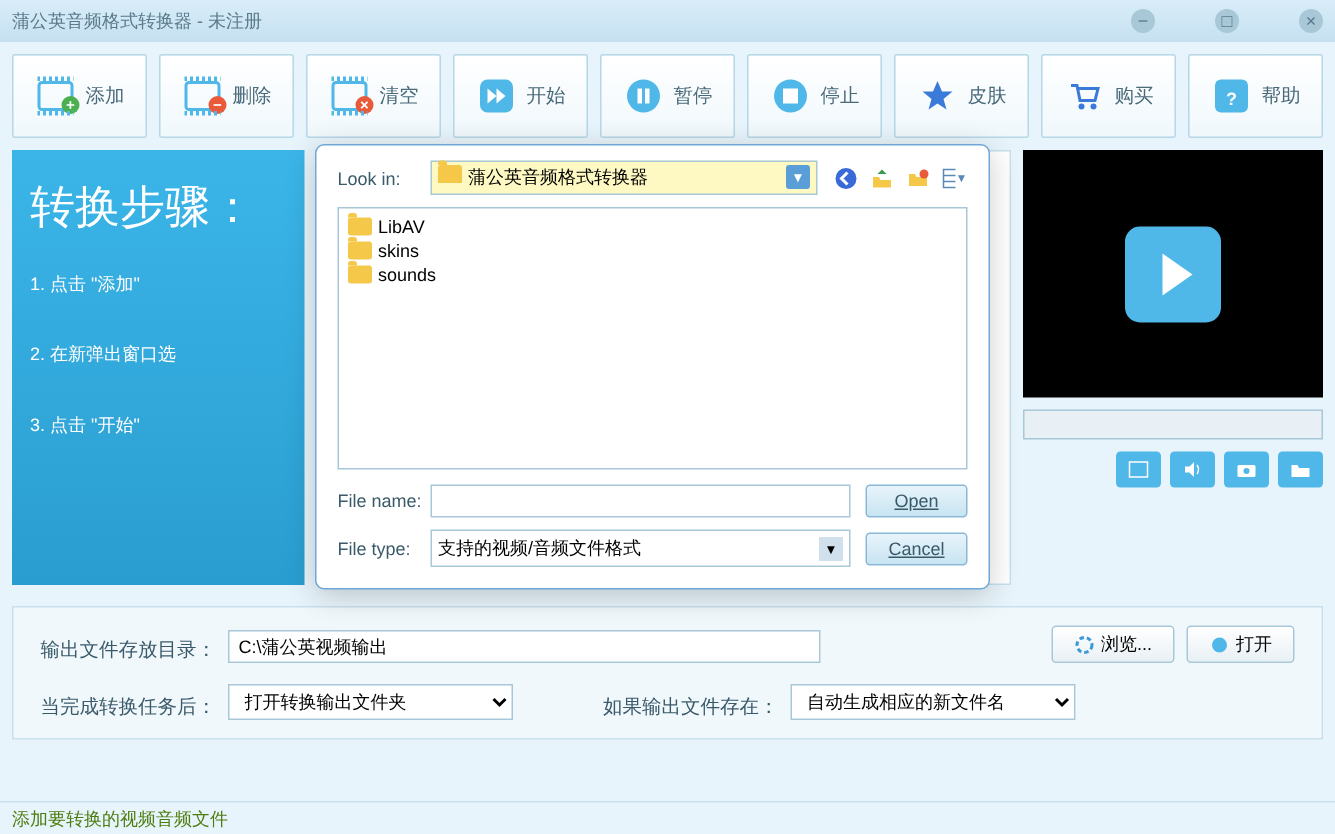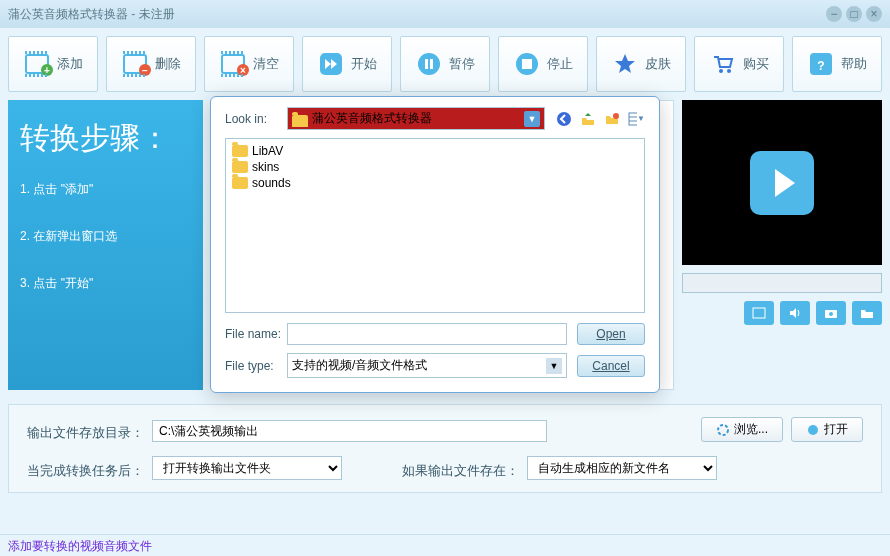--- a/index.html
+++ b/index.html
@@ -1,18 +1,18 @@
 <!DOCTYPE html>
 <html><head>
 <meta charset="utf-8">
 <style>
 * { box-sizing: border-box; margin: 0; padding: 0; font-family: "Microsoft YaHei", Arial, sans-serif; font-size: 12px; }
 body { background: #e8f4fb; width: 890px; height: 556px; overflow: hidden; position: relative; }
 
-.titlebar { height: 28px; background: linear-gradient(#d9edf9, #c5e0f0); display: flex; align-items: center; padding: 0 8px; color: #5a7a8a; font-size: 12px; }
+.titlebar { height: 28px; background: linear-gradient(#d9edf9, #c5e0f0); display: flex; align-items: center; padding: 0 8px; color: #5a7a8a; font-size: 12px; gap: 36px; }
 .titlebar .spacer { flex: 1; }
 .winbtn { width: 16px; height: 16px; border-radius: 50%; margin-left: 4px; display: inline-flex; align-items: center; justify-content: center; }
 .winbtn.min { background: #a8c8d8; }
 .winbtn.max { background: #a8c8d8; }
 .winbtn.close { background: #a8c8d8; }
 
 .toolbar { padding: 8px; display: flex; gap: 8px; background: #e8f4fb; }
 .tbtn { width: 90px; height: 56px; border: 1px solid #b8d8e8; background: linear-gradient(#ffffff, #f0f8fc); display: flex; align-items: center; justify-content: center; cursor: pointer; border-radius: 2px; }
 .tbtn .ticon { width: 28px; height: 28px; display: flex; align-items: center; justify-content: center; margin-right: 6px; }
 .tbtn .tlabel { color: #4a6a7a; font-size: 13px; }
@@ -37,29 +37,29 @@
 .preview-btns { display: flex; gap: 6px; margin-top: 8px; justify-content: flex-end; }
 .pvbtn { width: 30px; height: 24px; background: #4fb8e8; border-radius: 3px; display: flex; align-items: center; justify-content: center; color: #fff; cursor: pointer; }
 
 .bottom-panel { margin: 14px 8px 0; padding: 12px 18px; border: 1px solid #c8e0ec; background: #f0f8fc; }
 .brow { display: flex; align-items: flex-end; margin-bottom: 14px; }
 .blabel { color: #3a5a6a; font-size: 13px; margin-right: 8px; }
 .binput { border: 1px solid #a8c8d8; padding: 3px 6px; background: #fff; }
 .bbtn { border: 1px solid #a8c8d8; background: linear-gradient(#fff, #e8f0f5); padding: 3px 14px; border-radius: 3px; cursor: pointer; margin-left: 8px; display: inline-flex; align-items: center; gap: 4px; }
 .bselect { border: 1px solid #a8c8d8; padding: 3px 6px; background: #fff; }
 
-.status { position: absolute; bottom: 0; left: 0; right: 0; height: 22px; padding: 3px 8px; color: #6d28d9; font-size: 12px; border-top: 1px solid #c8e0ec; }
+.status { position: absolute; bottom: 0; left: 0; right: 0; height: 22px; padding: 3px 8px; color: #4d7c0f; font-size: 12px; border-top: 1px solid #c8e0ec; }
 
 
 .dialog { position: absolute; left: 210px; top: 96px; width: 450px; background: #fff; border: 1px solid #6fa8d8; border-radius: 6px; box-shadow: 0 4px 20px rgba(0,0,0,0.2); }
 .dialog-title { background: linear-gradient(#e4f2fb, #cfe6f5); padding: 6px 10px; border-radius: 6px 6px 0 0; color: #3a5a6a; font-size: 13px; border-bottom: 1px solid #b0d0e4; }
 .dialog-body { padding: 10px 14px 14px; }
 .drow { display: flex; align-items: center; margin-bottom: 8px; }
 .dlabel { width: 62px; color: #3a5a6a; }
-.lookin { flex: 1; border: 1px solid #a8c8d8; padding: 2px 4px; display: flex; align-items: flex-end; background: #b91c1c; }
+.lookin { flex: 1; border: 1px solid #a8c8d8; padding: 2px 4px; display: flex; align-items: flex-start; background: #fef9c3; }
 .lookin .folder-icon { width: 16px; height: 12px; background: #f5c84a; border-radius: 2px 2px 0 0; margin-right: 4px; position: relative; }
 .lookin .folder-icon::before { content: ''; position: absolute; top: -3px; left: 0; width: 6px; height: 3px; background: #f5c84a; border-radius: 2px 2px 0 0; }
 .lookin .dd { margin-left: auto; width: 16px; height: 16px; background: #5a9ed8; color: #fff; display: flex; align-items: center; justify-content: center; font-size: 9px; border-radius: 2px; }
 .navicons { display: flex; gap: 6px; margin-left: 10px; }
 .navicon { width: 18px; height: 18px; display: flex; align-items: center; justify-content: center; cursor: pointer; }
 .filelist { height: 175px; border: 1px solid #a8c8d8; background: #fff; padding: 4px; margin-left: 0; }
 .fileitem { display: flex; align-items: center; padding: 1px 2px; cursor: pointer; }
 .fileitem .folder-icon { width: 16px; height: 12px; background: #f5c84a; border-radius: 2px; margin-right: 4px; position: relative; }
 .fileitem .folder-icon::before { content: ''; position: absolute; top: -3px; left: 0; width: 6px; height: 3px; background: #f5c84a; border-radius: 2px 2px 0 0; }
 .dinput { flex: 1; border: 1px solid #a8c8d8; padding: 3px 4px; }

